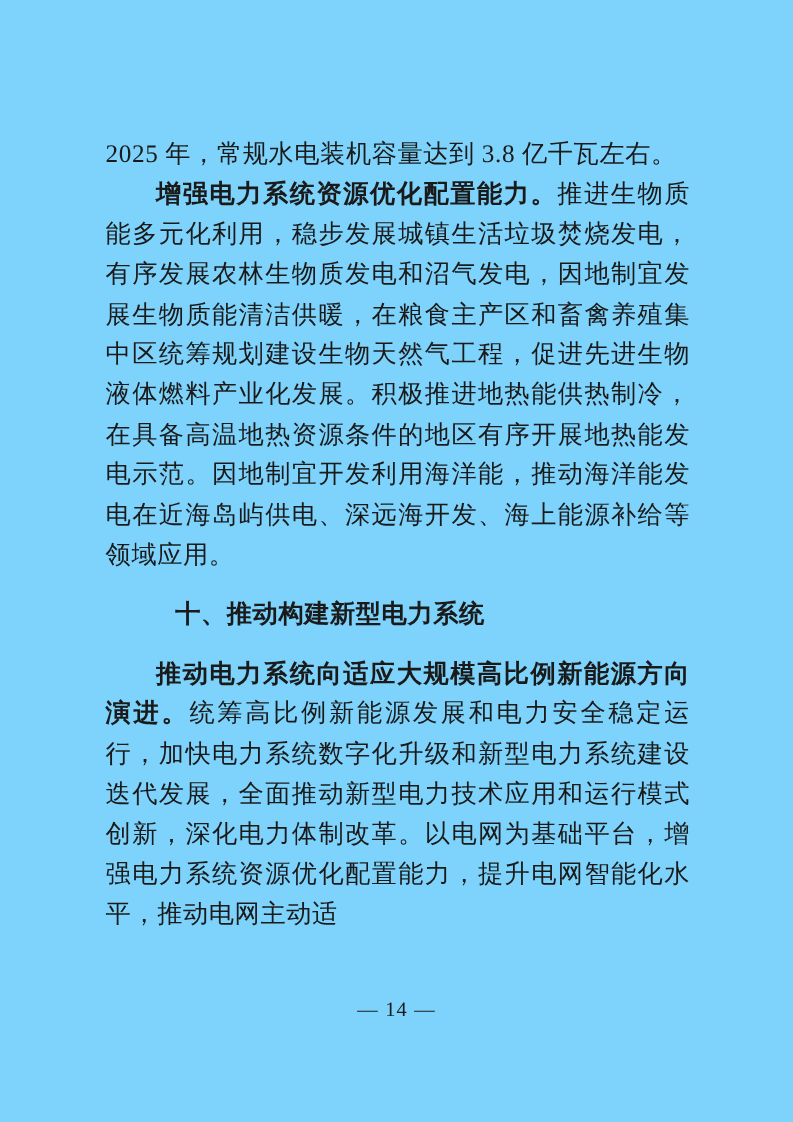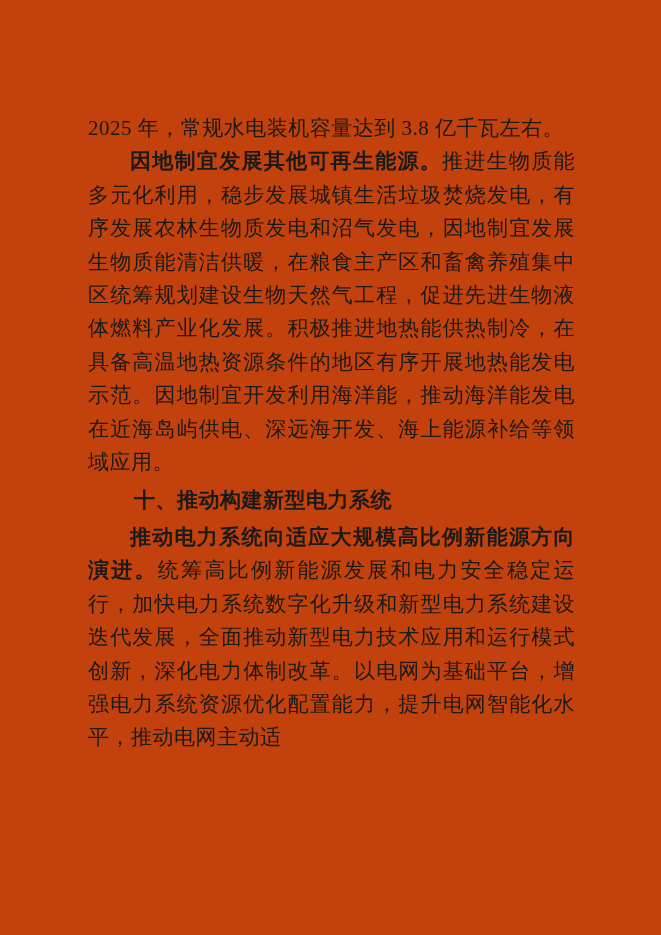--- a/index.html
+++ b/index.html
@@ -4,21 +4,21 @@
 <style>
   html, body {
     margin: 0;
     padding: 0;
     background: #ffffff;
   }
   .page {
     position: relative;
     width: 661px;
     height: 935px;
-    background: #c2410c;
+    background: #7dd3fc;
     overflow: hidden;
     font-family: "Liberation Serif", "DejaVu Serif", serif;
     color: #1a1a1a;
   }
   .text-block {
     position: absolute;
     left: 88px;
     top: 112px;
     width: 487px;
   }
@@ -31,21 +31,21 @@
     text-indent: 2em;
     letter-spacing: 0.5px;
   }
   .no-indent {
     text-indent: 0;
   }
   .lead-bold {
     font-weight: bold;
   }
   .section-heading {
-    margin: 4px;
+    margin: 16px;
     font-size: 21px;
     line-height: 33.4px;
     font-weight: bold;
     font-family: "Liberation Sans", "DejaVu Sans", sans-serif;
     text-indent: 2em;
     letter-spacing: 0.5px;
   }
   .page-number {
     position: absolute;
     left: 0;
@@ -61,24 +61,25 @@
 </head>
 <body>
 
 <div class="page">
   <div class="text-block">
 
     <p class="body-para no-indent">2025 年，常规水电装机容量达到 3.8 亿千瓦左右。</p>
 
 
     <p class="body-para">
-      <b class="lead-bold">因地制宜发展其他可再生能源。</b><span>推进生物质能多元化利用，稳步发展城镇生活垃圾焚烧发电，有序发展农林生物质发电和沼气发电，因地制宜发展生物质能清洁供暖，在粮食主产区和畜禽养殖集中区统筹规划建设生物天然气工程，促进先进生物液体燃料产业化发展。积极推进地热能供热制冷，在具备高温地热资源条件的地区有序开展地热能发电示范。因地制宜开发利用海洋能，推动海洋能发电在近海岛屿供电、深远海开发、海上能源补给等领域应用。</span>
+      <b class="lead-bold">增强电力系统资源优化配置能力。</b><span>推进生物质能多元化利用，稳步发展城镇生活垃圾焚烧发电，有序发展农林生物质发电和沼气发电，因地制宜发展生物质能清洁供暖，在粮食主产区和畜禽养殖集中区统筹规划建设生物天然气工程，促进先进生物液体燃料产业化发展。积极推进地热能供热制冷，在具备高温地热资源条件的地区有序开展地热能发电示范。因地制宜开发利用海洋能，推动海洋能发电在近海岛屿供电、深远海开发、海上能源补给等领域应用。</span>
     </p>
 
     <h2 class="section-heading">十、推动构建新型电力系统</h2>
 
     <p class="body-para">
       <b class="lead-bold">推动电力系统向适应大规模高比例新能源方向演进。</b><span>统筹高比例新能源发展和电力安全稳定运行，加快电力系统数字化升级和新型电力系统建设迭代发展，全面推动新型电力技术应用和运行模式创新，深化电力体制改革。以电网为基础平台，增强电力系统资源优化配置能力，提升电网智能化水平，推动电网主动适</span>
     </p>
 
   </div>
 
+  <div class="page-number">— 14 —</div>
 </div>
 
 </body></html>

